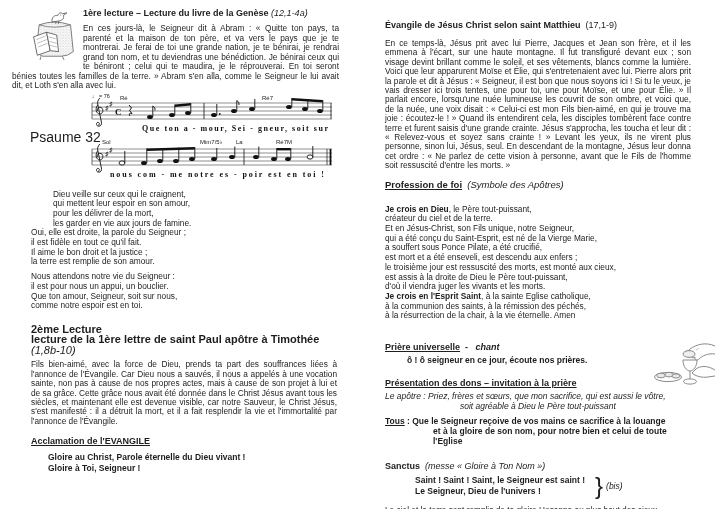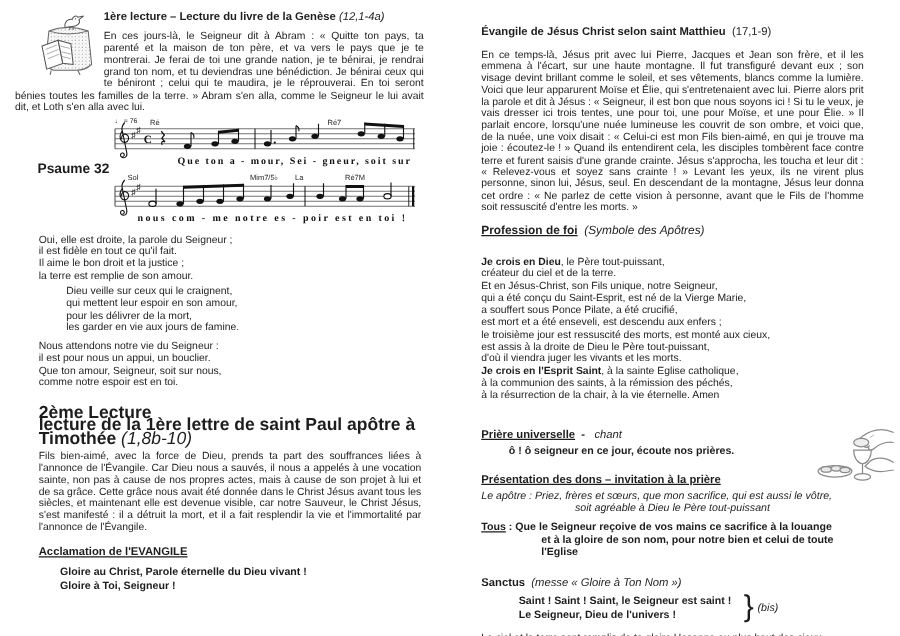--- a/index.html
+++ b/index.html
@@ -11,26 +11,26 @@
   .col-right{left:385px;top:20px;width:306px;}
   .b{font-weight:bold;}
   .i{font-style:italic;}
   .u{text-decoration:underline;}
   h2{font-size:9px;margin:0;font-weight:bold;}
   .just{font-size:8.3px;line-height:9.5px;text-align:justify;margin:0;}
   .pre{white-space:pre-line;font-size:8.3px;line-height:9.7px;}
   .r1-icon{float:left;width:48px;height:52px;margin:1px 6px 2px 17px;}
   .r1-title{margin:8px 0 6px 0;}
   .psaume-wrap{position:relative;height:94px;margin-top:2px;}
-  .psaume-label{position:absolute;left:18px;top:36px;font-size:11px;font-weight:bold;}
+  .psaume-label{position:absolute;left:18px;top:36px;font-size:14px;font-weight:normal;}
   .music{position:absolute;left:72px;top:0;}
   .verse{margin-left:19px;}
   .verse2{margin-left:41px;margin-top:3px;}
   .verse3{margin-top:5px;}
-  .rd2-head{margin-top:13px;margin-left:19px;font-size:14px;line-height:10.5px;font-weight:bold;}
+  .rd2-head{margin-top:13px;margin-left:19px;font-size:11px;line-height:10.5px;font-weight:bold;}
   .rd2-body{margin-top:5px;margin-left:19px;width:306px;line-height:9.4px;}
   .accl{margin-top:10px;margin-left:19px;}
   .accl-verse{margin-left:17px;margin-top:6px;font-weight:bold;font-size:8.5px;line-height:10.5px;}
   .gospel-body{margin-top:9px;line-height:9.4px;}
   .sect-head{margin-top:8px;font-size:9.5px;}
   .credo{margin-top:15px;font-size:8.3px;line-height:9.6px;}
   .priere-head{margin-top:21px;}
   .refrain{margin-top:3px;margin-left:22px;font-weight:bold;font-size:8.5px;}
   .pres-head{margin-top:13px;}
   .pretre{margin-top:3px;font-style:italic;font-size:8.5px;line-height:10px;}
@@ -159,28 +159,28 @@
       <path d="M192.8,66V55 M206.8,66V55" stroke="#111" stroke-width="0.9"></path>
       <path d="M192.8,55 L206.8,55 L206.8,57.4 L192.8,57.4 Z" fill="#111"></path>
       <use href="#nho" x="226" y="64"></use>
         <path d="M228.8,64V53" stroke="#111" stroke-width="0.9"></path>
       <path d="M243,56V72" stroke="#111" stroke-width="0.7"></path>
       <path d="M246.5,56V72" stroke="#111" stroke-width="1.8"></path>
       <text class="lyrics" x="26" y="84" textLength="214" lengthAdjust="spacing">nous  com - me  notre  es - poir  est  en  toi !</text>
     </svg>
   </div>
 
+  <div class="pre verse verse2">Dieu veille sur ceux qui le craignent,
+qui mettent leur espoir en son amour,
+pour les délivrer de la mort,
+les garder en vie aux jours de famine.</div>
   <div class="pre verse">Oui, elle est droite, la parole du Seigneur ;
 il est fidèle en tout ce qu'il fait.
 Il aime le bon droit et la justice ;
 la terre est remplie de son amour.</div>
-  <div class="pre verse verse2">Dieu veille sur ceux qui le craignent,
-qui mettent leur espoir en son amour,
-pour les délivrer de la mort,
-les garder en vie aux jours de famine.</div>
   <div class="pre verse verse3">Nous attendons notre vie du Seigneur :
 il est pour nous un appui, un bouclier.
 Que ton amour, Seigneur, soit sur nous,
 comme notre espoir est en toi.</div>
 
   <div class="rd2-head">
     <div>2ème Lecture</div>
     <div><span>lecture de la 1ère lettre de saint Paul apôtre à Timothée</span> <span class="i" style="font-weight:normal">(1,8b-10)</span></div>
   </div>
   <p class="just rd2-body">Fils bien-aimé, avec la force de Dieu, prends ta part des souffrances liées à l'annonce de l'Évangile. Car Dieu nous a sauvés, il nous a appelés à une vocation sainte, non pas à cause de nos propres actes, mais à cause de son projet à lui et de sa grâce. Cette grâce nous avait été donnée dans le Christ Jésus avant tous les siècles, et maintenant elle est devenue visible, car notre Sauveur, le Christ Jésus, s'est manifesté : il a détruit la mort, et il a fait resplendir la vie et l'immortalité par l'annonce de l'Évangile.</p>
@@ -206,21 +206,21 @@
 a souffert sous Ponce Pilate, a été crucifié,
 est mort et a été enseveli, est descendu aux enfers ;
 le troisième jour est ressuscité des morts, est monté aux cieux,
 est assis à la droite de Dieu le Père tout-puissant,
 d'où il viendra juger les vivants et les morts.</div>
     <div><span class="b">Je crois en l'Esprit Saint</span><span>, à la sainte Eglise catholique,</span></div>
     <div class="pre">à la communion des saints, à la rémission des péchés,
 à la résurrection de la chair, à la vie éternelle. Amen</div>
   </div>
 
-  <h2 class="priere-head"><span class="u">Prière universelle</span>&nbsp; <span>-</span> &nbsp;&nbsp;<span class="i" style="font-weight:normal">chant</span></h2>
+  <h2 class="priere-head"><span class="u">Prière universelle</span>&nbsp; <span>-</span> &nbsp;&nbsp;<span class="i" style="font-weight:bold">chant</span></h2>
   <div class="refrain">ô !  ô seigneur en ce jour, écoute nos prières.</div>
 
   <h2 class="pres-head"><span class="u">Présentation des dons – invitation à la prière</span></h2>
   <div class="pretre">
     <div><span>Le apôtre :</span> <span>Priez, frères et sœurs, que mon sacrifice, qui est aussi le vôtre,</span></div>
     <div class="l2">soit agréable à Dieu le Père tout-puissant</div>
   </div>
   <div class="tous">
     <div><span class="u">Tous</span><span> :  </span><span>Que le Seigneur reçoive de vos mains ce sacrifice à la louange</span></div>
     <div class="l2">et à la gloire de son nom, pour notre bien et celui de toute l'Eglise</div>

